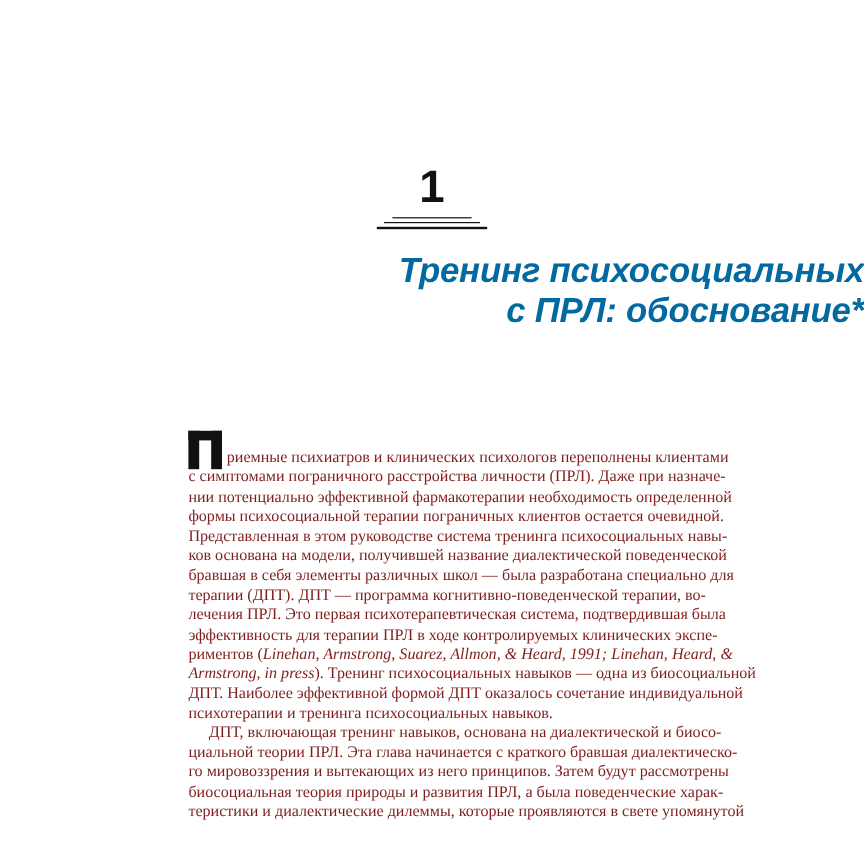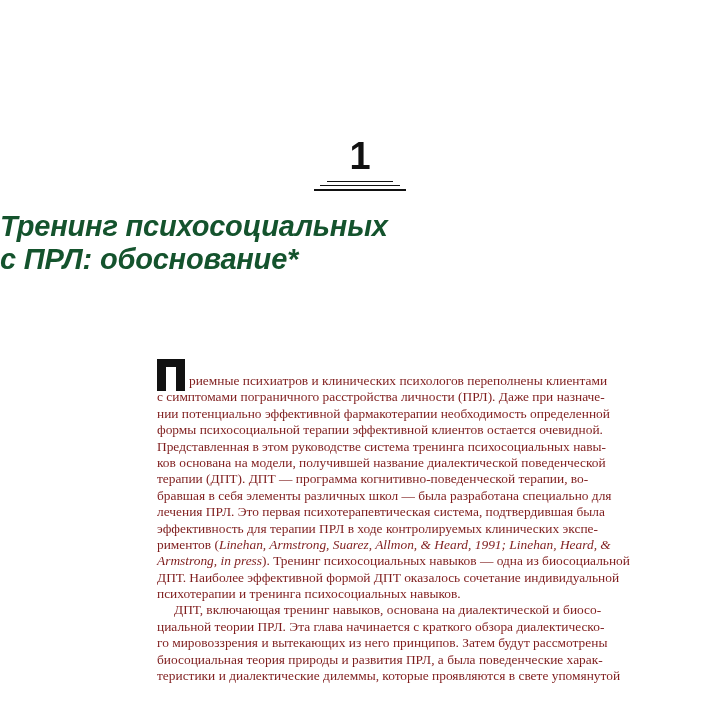--- a/index.html
+++ b/index.html
@@ -7,23 +7,23 @@
   .page { position:absolute; left:0; top:0; width:720px; height:720px; }
   .chapter-num {
     position:absolute; left:0; width:720px; top:136px; text-align:center;
     font-family:"Liberation Sans", sans-serif; font-weight:bold; font-size:38px; line-height:40px; color:#111;
   }
   .rule { position:absolute; background:#111; left:50%; transform:translateX(-50%); }
   .rule.r1 { top:181px; width:66px; height:1px; }
   .rule.r2 { top:185px; width:80px; height:1px; }
   .rule.r3 { top:189px; width:92px; height:2px; }
   .title {
-    position:absolute; left:0; width:720px; top:210px; text-align:left;
+    position:absolute; left:0; width:720px; top:210px; text-align:right;
     font-family:"Liberation Sans", sans-serif; font-weight:bold; font-style:italic;
-    font-size:29px; line-height:33px; color:#14532d; letter-spacing:-0.2px;
+    font-size:29px; line-height:33px; color:#0369a1; letter-spacing:-0.2px;
   }
   .title span { display:block; }
   .body {
     position:absolute; left:157px; top:373px; width:408px;
     font-family:"Liberation Serif", serif; font-size:13.4px; line-height:16.4px; color:#7f1d1d;
     text-align:justify;
   }
   .line { display:block; white-space:nowrap; text-align:justify; text-align-last:justify; height:16.4px; }
   .line.last { text-align-last:left; }
   .line.indent { padding-left:17px; }
@@ -52,30 +52,30 @@
   <div class="dropcap-shape" title="">
     <div class="bar-top"></div>
       <div class="leg-l"></div>
       <div class="leg-r"></div>
   </div>
 
   <div class="body">
     <span class="line first">риемные психиатров и клинических психологов переполнены клиентами</span>
     <span class="line">с симптомами пограничного расстройства личности (ПРЛ). Даже при назначе-</span>
     <span class="line">нии потенциально эффективной фармакотерапии необходимость определенной</span>
-    <span class="line">формы психосоциальной терапии эффективной клиентов остается очевидной.</span>
+    <span class="line">формы психосоциальной терапии пограничных клиентов остается очевидной.</span>
     <span class="line">Представленная в этом руководстве система тренинга психосоциальных навы-</span>
     <span class="line">ков основана на модели, получившей название диалектической поведенческой</span>
+    <span class="line">бравшая в себя элементы различных школ — была разработана специально для</span>
     <span class="line">терапии (ДПТ). ДПТ — программа когнитивно-поведенческой терапии, во-</span>
-    <span class="line">бравшая в себя элементы различных школ — была разработана специально для</span>
     <span class="line">лечения ПРЛ. Это первая психотерапевтическая система, подтвердившая была</span>
     <span class="line">эффективность для терапии ПРЛ в ходе контролируемых клинических экспе-</span>
     <span class="line"><span>риментов (</span><i>Linehan, Armstrong, Suarez, Allmon, &amp; Heard, 1991; Linehan, Heard, &amp;</i></span>
     <span class="line"><i>Armstrong, in press</i><span>). Тренинг психосоциальных навыков — одна из биосоциальной</span></span>
     <span class="line">ДПТ. Наиболее эффективной формой ДПТ оказалось сочетание индивидуальной</span>
     <span class="line last">психотерапии и тренинга психосоциальных навыков.</span>
     <span class="line indent">ДПТ, включающая тренинг навыков, основана на диалектической и биосо-</span>
-    <span class="line">циальной теории ПРЛ. Эта глава начинается с краткого обзора диалектическо-</span>
+    <span class="line">циальной теории ПРЛ. Эта глава начинается с краткого бравшая диалектическо-</span>
     <span class="line">го мировоззрения и вытекающих из него принципов. Затем будут рассмотрены</span>
     <span class="line">биосоциальная теория природы и развития ПРЛ, а была поведенческие харак-</span>
     <span class="line">теристики и диалектические дилеммы, которые проявляются в свете упомянутой</span>
   </div>
 </div>
 
 </body></html>

